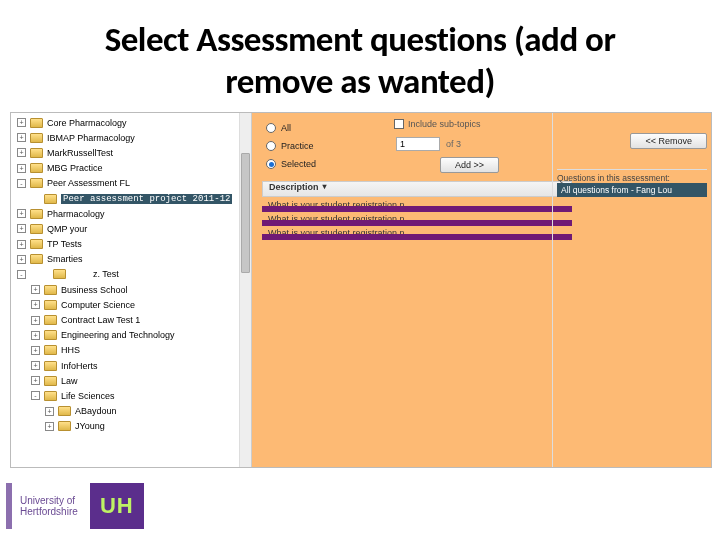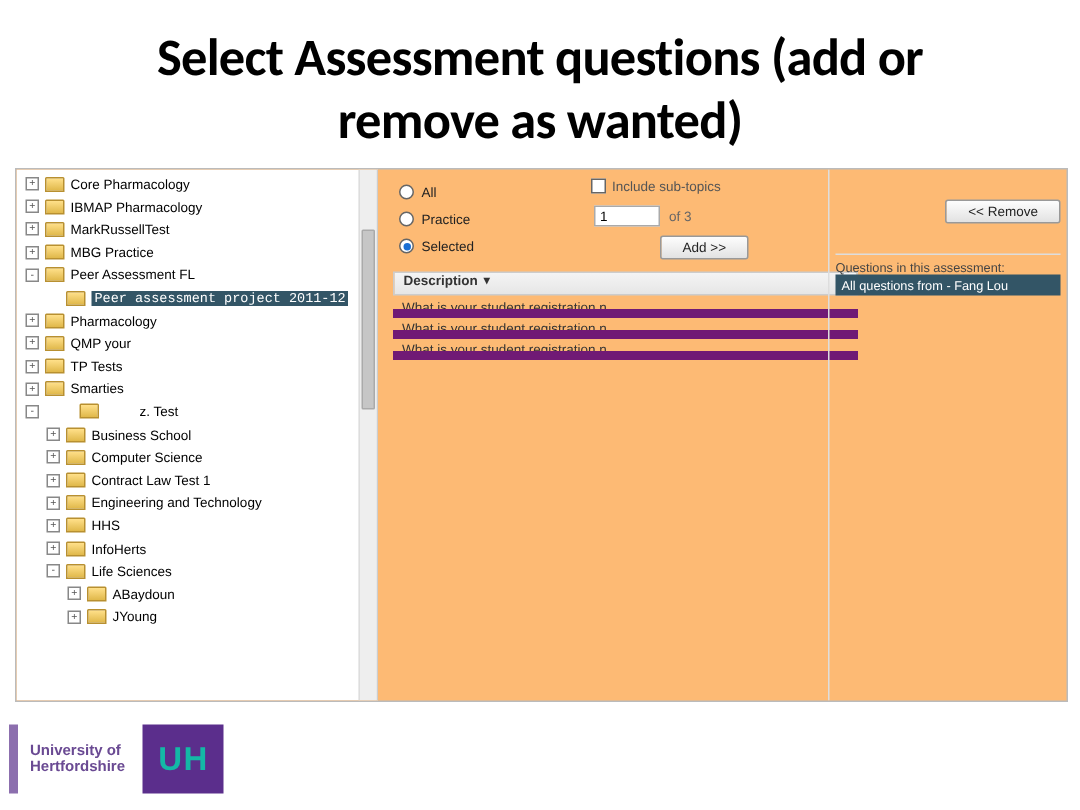--- a/index.html
+++ b/index.html
@@ -41,22 +41,22 @@
   .qlist div{ height:14px; border-bottom:6px solid #701a75; padding:0 6px; line-height:14px; color:#333; overflow:hidden; white-space:nowrap;}
   
   .rightcol{ position:absolute; top:20px; right:4px; width:150px; }
   .remove{ text-align:right; margin-bottom:20px;}
   .qin-hdr{ height:14px; font-size:8.5px; color:#444; border-top:1px solid #ddd; padding-top:3px;}
   .allq{ height:14px; line-height:14px; background:#356; color:#fff; padding:0 4px; font-size:8.5px; overflow:hidden; white-space:nowrap;}
   .vline { position:absolute; top:0; bottom:0; right:158px; width:1px; background:#ddd;}
   
   .logo { position:absolute; left:6px; bottom:10px; display:flex; align-items:center; height:48px;}
   .logo .bar{ width:6px; height:46px; background:#8c6fae; margin-right:8px;}
-  .logo .txt{ font-size:10px; color:#6a4a93; line-height:11px; margin-right:12px; font-weight:700;}
-  .logo .uh{ width:54px; height:46px; background:#5b2e8c; color:#14b8a6; display:flex; align-items:center; justify-content:center; font-weight:800; font-size:22px; font-family:"Arial Black",Arial; letter-spacing:1px;}
+  .logo .txt{ font-size:10px; color:#6a4a93; line-height:11px; margin-right:12px; font-weight:400;}
+  .logo .uh{ width:54px; height:46px; background:#5b2e8c; color:#bef264; display:flex; align-items:center; justify-content:center; font-weight:800; font-size:22px; font-family:"Arial Black",Arial; letter-spacing:1px;}
 </style>
 </head>
 <body>
 
 <div class="slide">
   <div class="title">Select Assessment questions (add or remove as wanted)</div>
 
   <div class="app">
 
     <div class="tree">
@@ -138,20 +138,25 @@
           </li>
           <li class="sub">
             <span class="expander">+</span>
             <span class="folder"></span>
             <span class="lbl">HHS</span>
           </li>
           <li class="sub">
             <span class="expander">+</span>
             <span class="folder"></span>
             <span class="lbl">InfoHerts</span>
+          </li>
+          <li class="sub">
+            <span class="expander">+</span>
+            <span class="folder"></span>
+            <span class="lbl">Law</span>
           </li>
           <li class="sub">
             <span class="expander">-</span>
             <span class="folder"></span>
             <span class="lbl">Life Sciences</span>
           </li>
           <li class="sub" style="padding-left: 28px;">
             <span class="expander">+</span>
             <span class="folder"></span>
             <span class="lbl">ABaydoun</span>

